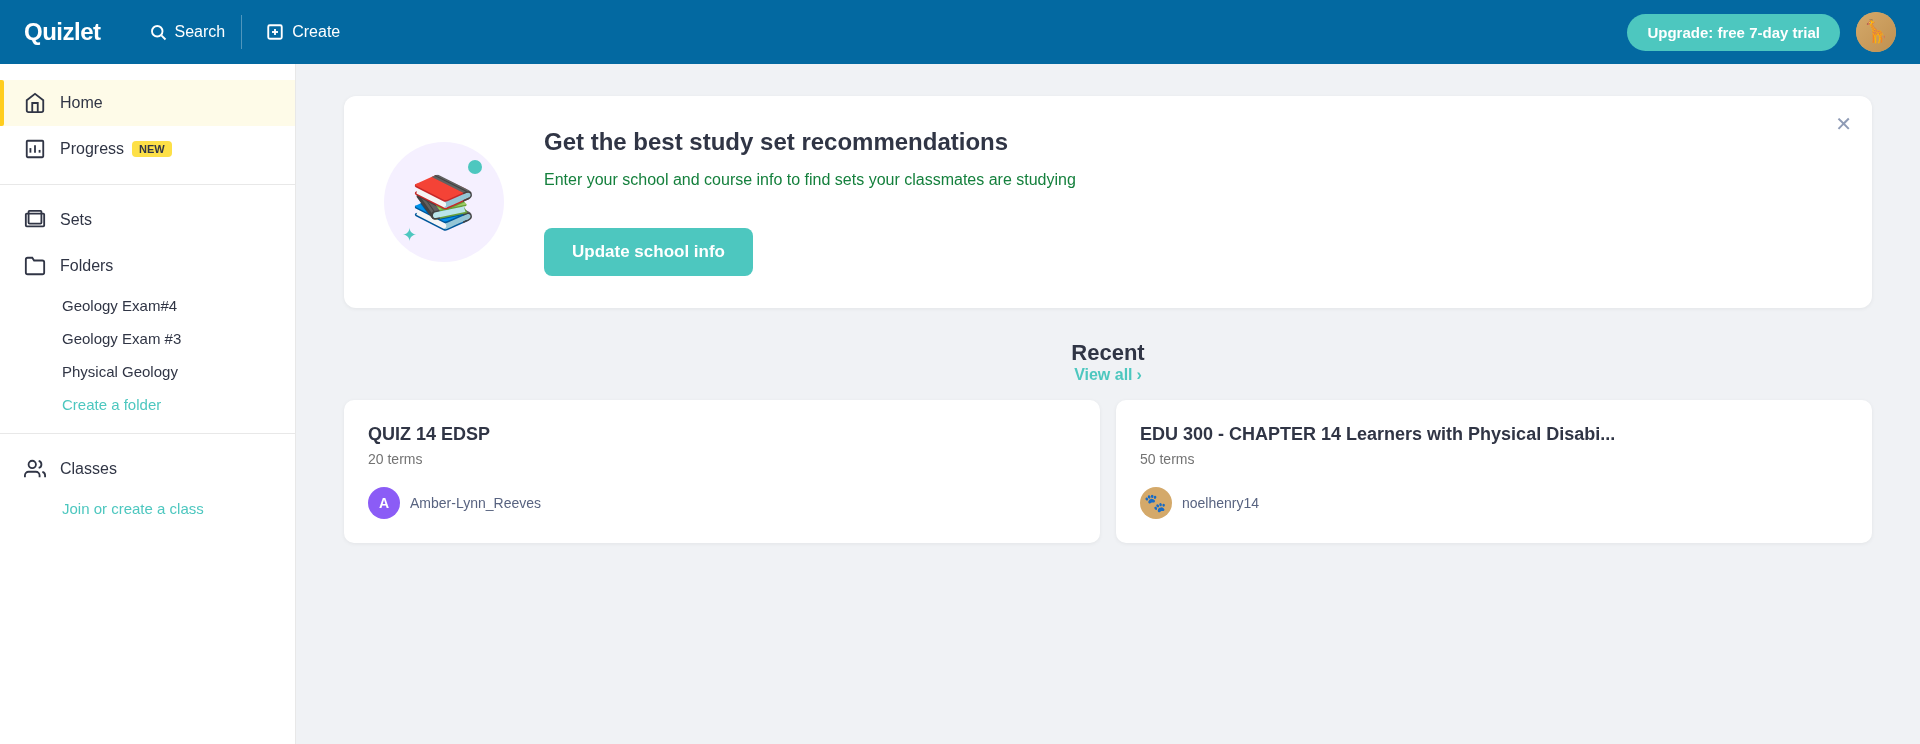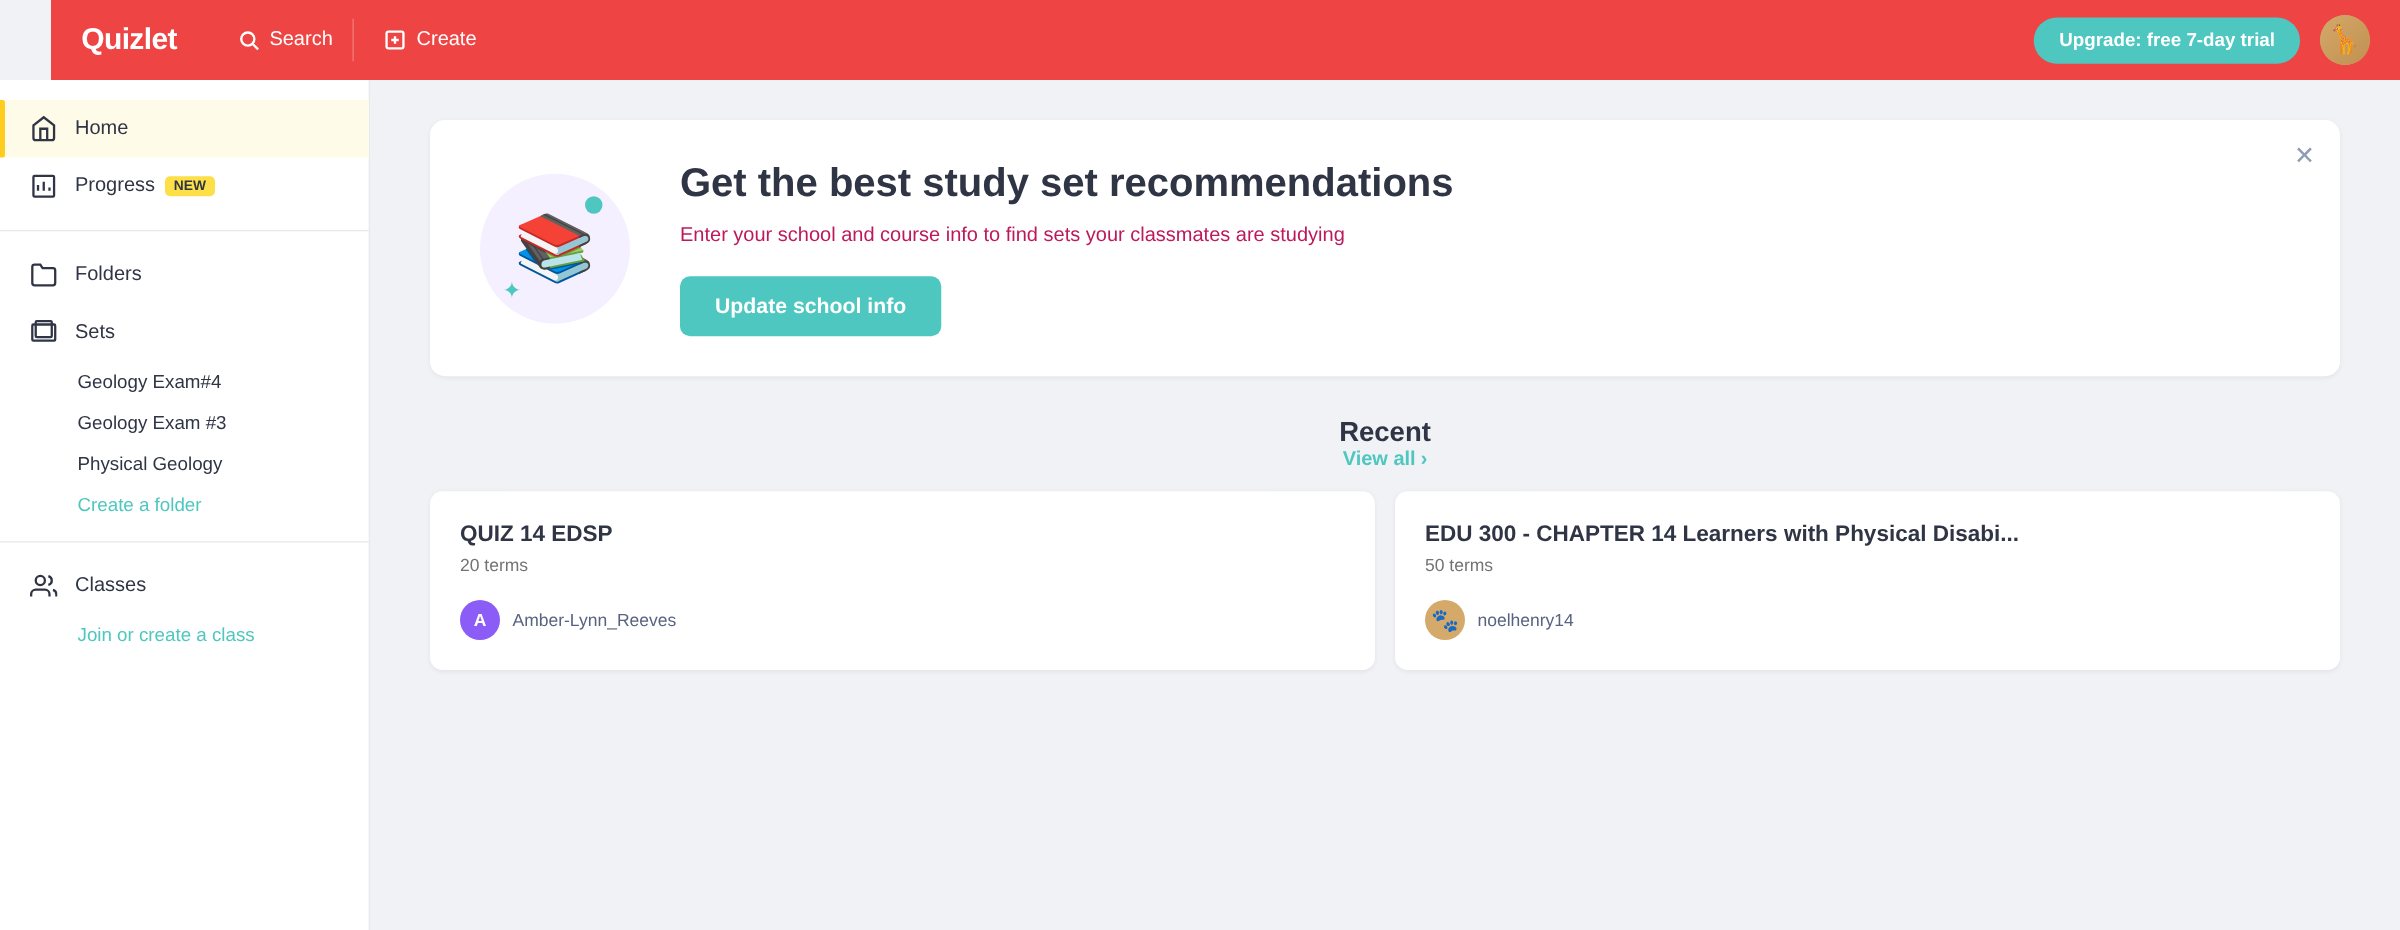--- a/index.html
+++ b/index.html
@@ -1,28 +1,27 @@
 <!DOCTYPE html>
 <html><head>
   <meta charset="utf-8">
   <style>
     * { box-sizing: border-box; margin: 0; padding: 0; }
     body { font-family: -apple-system, BlinkMacSystemFont, 'Segoe UI', sans-serif; background: #f0f2f5; }
 
     
     .header {
-      background: #ef4444;
+      background: #0369a1;
       height: 64px;
       display: flex;
       align-items: center;
       padding: 0 24px;
       position: fixed;
       top: 0; left: 0; right: 0;
       z-index: 100;
-      margin-left: 41px;
     }
     .header-logo {
       color: white;
       font-size: 24px;
       font-weight: 800;
       margin-right: 32px;
       letter-spacing: -0.5px;
     }
     .header-search {
       display: flex;
@@ -212,29 +211,29 @@
       border-radius: 50%;
     }
     .rec-star {
       position: absolute;
       bottom: 16px; left: 18px;
       color: #4dc7bf;
       font-size: 18px;
     }
     .rec-content { flex: 1; }
     .rec-title {
-      font-size: 32px;
+      font-size: 24px;
       font-weight: 800;
       color: #303545;
       margin-bottom: 12px;
     }
     .rec-desc {
       font-size: 16px;
-      color: #be185d;
-      margin-bottom: 20px;
+      color: #15803d;
+      margin-bottom: 36px;
       line-height: 1.5;
     }
     .update-btn {
       background: #4dc7bf;
       color: white;
       border: none;
       border-radius: 8px;
       padding: 14px 28px;
       font-size: 17px;
       font-weight: 600;
@@ -374,31 +373,31 @@
         <line x1="17" y1="16" x2="17" y2="13"></line>
       </svg>
       <span>Progress</span>
       <span class="new-badge">NEW</span>
     </div>
 
     <hr class="sidebar-divider">
 
     <div class="sidebar-section-label">
       <svg width="22" height="22" viewBox="0 0 24 24" fill="none" stroke="#303545" stroke-width="2">
-        <path d="M22 19a2 2 0 01-2 2H4a2 2 0 01-2-2V5a2 2 0 012-2h5l2 3h9a2 2 0 012 2z"></path>
-      </svg>
-      <span>Folders</span>
-    </div>
-
-    <div class="sidebar-section-label">
-      <svg width="22" height="22" viewBox="0 0 24 24" fill="none" stroke="#303545" stroke-width="2">
         <rect x="2" y="5" width="20" height="14" rx="1"></rect>
         <rect x="5" y="2" width="14" height="14" rx="1"></rect>
       </svg>
       <span>Sets</span>
+    </div>
+
+    <div class="sidebar-section-label">
+      <svg width="22" height="22" viewBox="0 0 24 24" fill="none" stroke="#303545" stroke-width="2">
+        <path d="M22 19a2 2 0 01-2 2H4a2 2 0 01-2-2V5a2 2 0 012-2h5l2 3h9a2 2 0 012 2z"></path>
+      </svg>
+      <span>Folders</span>
     </div>
 
     <div class="sidebar-folder-item">
       <span>Geology Exam#4</span>
     </div>
     <div class="sidebar-folder-item">
       <span>Geology Exam #3</span>
     </div>
     <div class="sidebar-folder-item">
       <span>Physical Geology</span>

